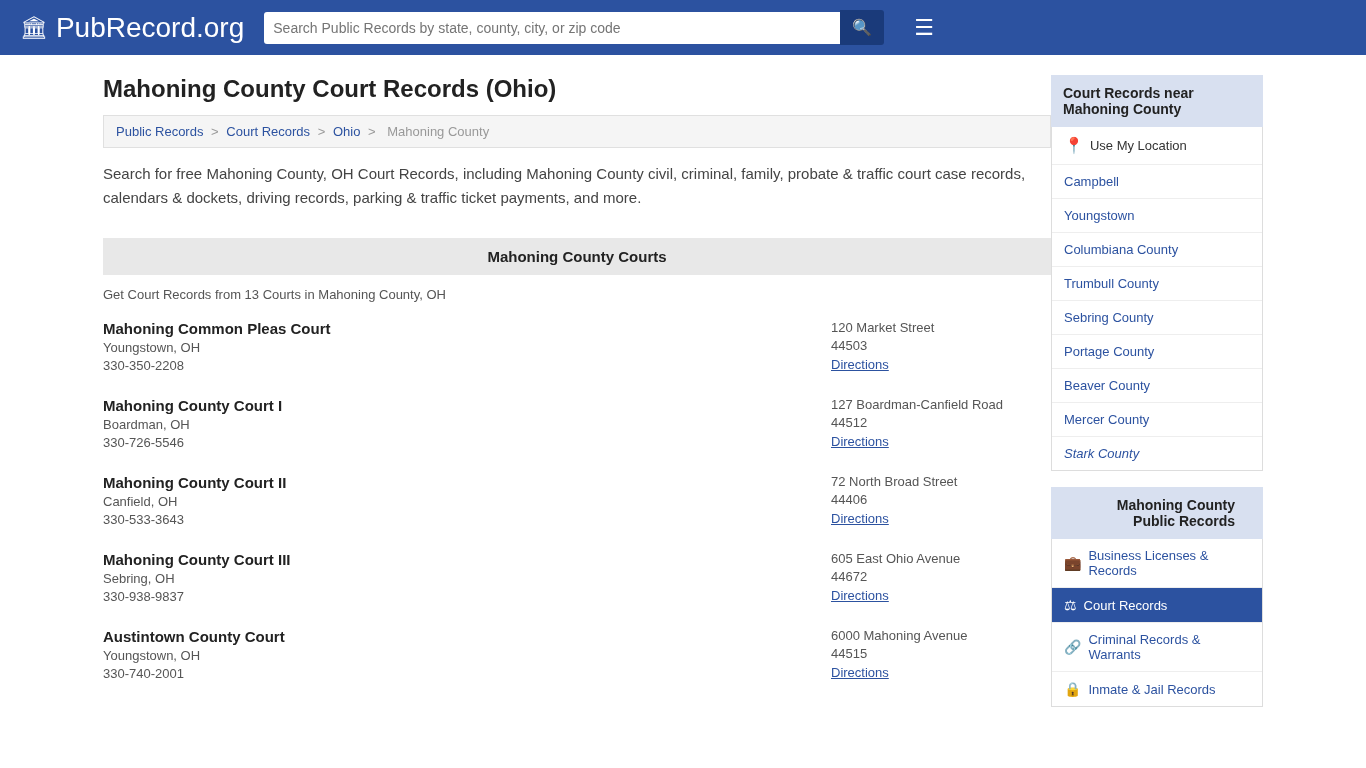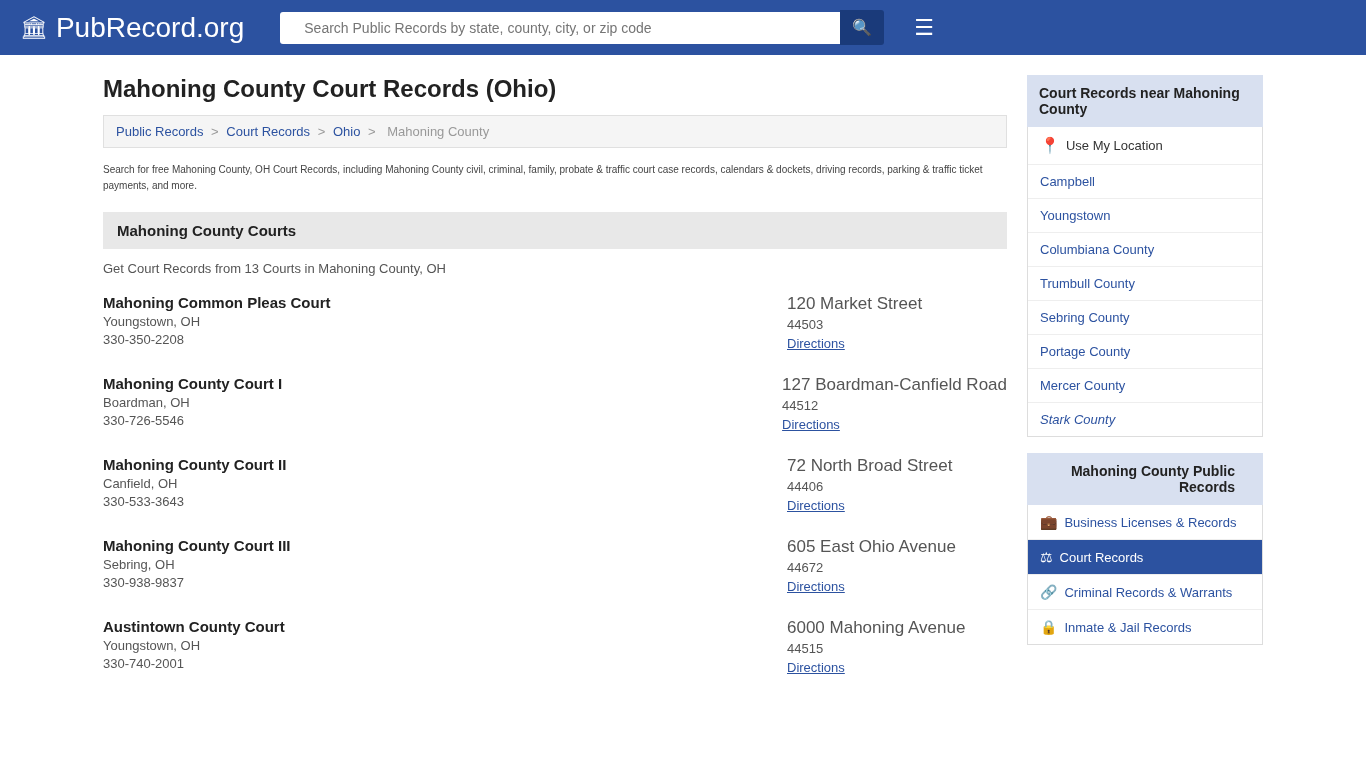--- a/index.html
+++ b/index.html
@@ -30,26 +30,25 @@
       color: #fff;
     }
     .search-bar {
       flex: 1;
       display: flex;
       align-items: center;
       max-width: 620px;
     }
     .search-bar input {
       flex: 1;
-      padding: 8px 24px;
+      padding: 8px 9px;
       border: none;
       font-size: 14px;
       outline: none;
       border-radius: 3px 0 0 3px;
-      margin-left: 16px;
     }
     .search-btn {
       background: #1a3a7a;
       border: none;
       padding: 8px 12px;
       cursor: pointer;
       color: #fff;
       font-size: 16px;
       border-radius: 0 3px 3px 0;
     }
@@ -61,21 +60,20 @@
       cursor: pointer;
       margin-left: 10px;
     }
 
     
     .main-container {
       max-width: 1200px;
       margin: 0 auto;
       padding: 20px 20px;
       display: flex;
-      gap: 20px;
     }
 
     
     .content {
       flex: 1;
     }
     .page-title {
       font-size: 24px;
       font-weight: bold;
       color: #222;
@@ -91,32 +89,33 @@
     }
     .breadcrumb a {
       color: #2c52a0;
       text-decoration: none;
     }
     .breadcrumb span {
       color: #999;
       margin: 0 4px;
     }
     .description {
-      font-size: 10px;
+      font-size: 15px;
       color: #444;
       line-height: 1.6;
-      margin-bottom: 18px;
+      margin-bottom: 28px;
     }
     .section-header {
       background: #e8e8e8;
       padding: 10px 14px;
       font-size: 15px;
       font-weight: bold;
       color: #222;
       margin-bottom: 12px;
+      text-align: center;
     }
     .courts-count {
       font-size: 13px;
       color: #555;
       margin-bottom: 18px;
     }
     .court-entry {
       display: flex;
       justify-content: space-between;
       margin-bottom: 24px;
@@ -139,38 +138,38 @@
     .court-phone {
       color: #555;
       font-size: 13px;
     }
     .court-right {
       text-align: left;
       min-width: 220px;
     }
     .court-address {
       color: #555;
-      font-size: 17px;
+      font-size: 13px;
       margin-bottom: 3px;
     }
     .court-zip {
       color: #555;
       font-size: 13px;
       margin-bottom: 3px;
     }
     .directions-link {
       color: #2c52a0;
       text-decoration: underline;
       font-size: 13px;
       cursor: pointer;
     }
 
     
     .sidebar {
-      width: 236px;
+      width: 212px;
       flex-shrink: 0;
     }
     .sidebar-section-header {
       background: #d8e0f0;
       padding: 10px 12px;
       font-size: 14px;
       font-weight: bold;
       color: #222;
       margin-bottom: 0;
     }
@@ -344,20 +343,21 @@
       <li class="use-location">
         <span class="location-dot">📍</span>
         <span>Use My Location</span>
       </li>
       <li>Campbell</li>
       <li>Youngstown</li>
       <li>Columbiana County</li>
       <li>Trumbull County</li>
       <li>Sebring County</li>
       <li>Portage County</li>
+      <li>Beaver County</li>
       <li>Mercer County</li>
       <li>Stark County</li>
     </ul>
 
     <div class="sidebar-section-header2">Mahoning County Public Records</div>
     <ul class="sidebar-records-list">
       <li>
         <span class="record-icon">💼</span>
         <span>Business Licenses &amp; Records</span>
       </li>

